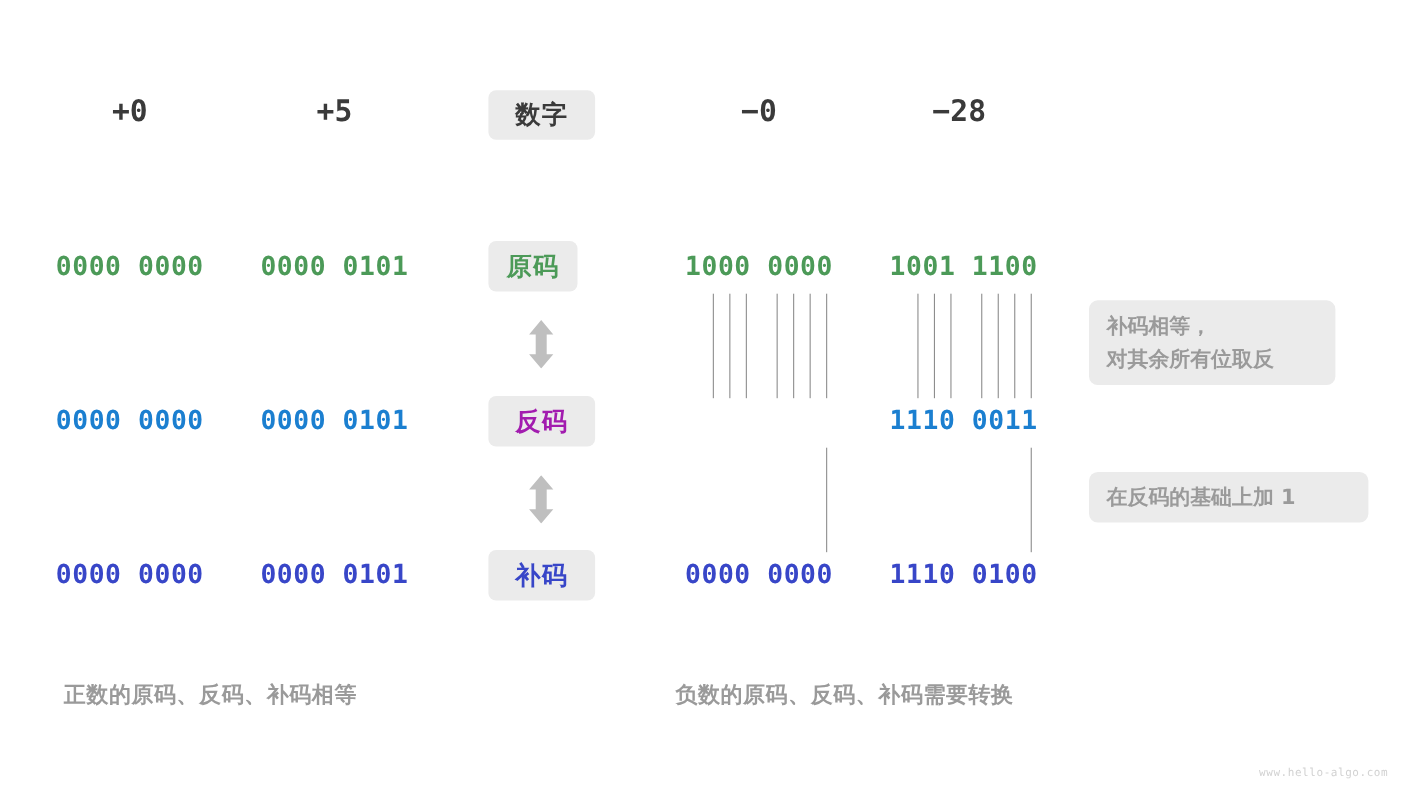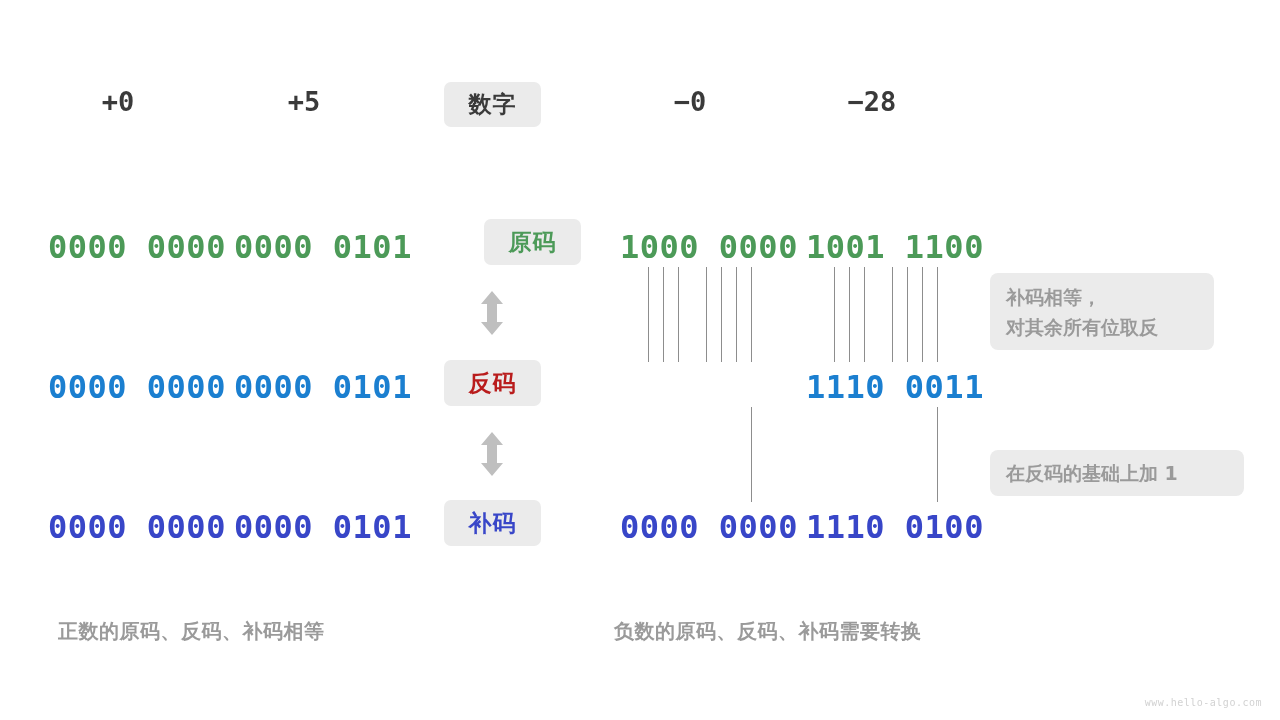--- a/index.html
+++ b/index.html
@@ -46,21 +46,21 @@
     color: #3a3a3a;
     text-align: center;
     white-space: pre;
   }
 
   
   .bits {
     position: absolute;
     font-family: "DejaVu Sans Mono", monospace;
     font-weight: bold;
-    font-size: 32px;
+    font-size: 24px;
     letter-spacing: 0.5px;
     white-space: pre;
     text-align: center;
   }
   .c-green  { color: #4c9a58; }
   .c-blue   { color: #1b7fd0; }
   .c-indigo { color: #3846c8; }
 
   
   .vline {
@@ -127,21 +127,21 @@
   <div class="chip" style="left:444px; top:82px; width:97px; height:45px; color:#3a3a3a;">数字</div>
 
   <div class="headnum" style="left:630px; top:86px; width:120px;">−0</div>
 
   <div class="headnum" style="left:812px; top:86px; width:120px;">−28</div>
 
   <div class="bits c-green" style="left:48px; top:228px; width:140px;">0000 0000</div>
 
   <div class="bits c-green" style="left:234px; top:228px; width:140px;">0000 0101</div>
 
-  <div class="chip" style="left:444px; top:219px; width:97px; height:46px; color:#4c9a58;margin-left:40px;">原码</div>
+  <div class="chip" style="left:444px; top:219px; width:81px; height:46px; color:#4c9a58;">原码</div>
 
   <div class="bits c-green" style="left:620px; top:228px; width:140px;">1000 0000</div>
 
   <div class="bits c-green" style="left:806px; top:228px; width:140px;">1001 1100</div>
 
   <div class="vline" style="left:648px; top:267px; height:95px;"></div>
   <div class="vline" style="left:663px; top:267px; height:95px;"></div>
   <div class="vline" style="left:678px; top:267px; height:95px;"></div>
   <div class="vline" style="left:706px; top:267px; height:95px;"></div>
   <div class="vline" style="left:721px; top:267px; height:95px;"></div>
@@ -162,35 +162,35 @@
     </svg>
   </div>
 
   <div class="note" style="left:990px; top:273px; width:224px; height:77px;">补码相等，
 对其余所有位取反</div>
 
   <div class="bits c-blue" style="left:48px; top:368px; width:140px;">0000 0000</div>
 
   <div class="bits c-blue" style="left:234px; top:368px; width:140px;">0000 0101</div>
 
-  <div class="chip" style="left:444px; top:360px; width:97px; height:46px; color:#b91c1c;">反码</div>
+  <div class="chip" style="left:444px; top:360px; width:97px; height:46px; color:#a21caf;">反码</div>
 
 
   <div class="bits c-blue" style="left:806px; top:368px; width:140px;">1110 0011</div>
 
   <div class="vline" style="left:751px; top:407px; height:95px;"></div>
   <div class="vline" style="left:937px; top:407px; height:95px;"></div>
 
   <div class="dblarrow" style="left:479px; top:432px;">
     <svg width="26" height="44" viewBox="0 0 26 44" xmlns="http://www.w3.org/2000/svg">
       <polygon points="13,0 24,13 18,13 18,31 24,31 13,44 2,31 8,31 8,13 2,13" fill="#bfbfbf"></polygon>
     </svg>
   </div>
 
-  <div class="note" style="left:990px; top:450px; width:254px; height:46px;">在反码的基础上加 1</div>
+  <div class="note" style="left:990px; top:429px; width:254px; height:46px;">在反码的基础上加 1</div>
 
   <div class="bits c-indigo" style="left:48px; top:508px; width:140px;">0000 0000</div>
 
   <div class="bits c-indigo" style="left:234px; top:508px; width:140px;">0000 0101</div>
 
   <div class="chip" style="left:444px; top:500px; width:97px; height:46px; color:#3846c8;">补码</div>
 
   <div class="bits c-indigo" style="left:620px; top:508px; width:140px;">0000 0000</div>
 
   <div class="bits c-indigo" style="left:806px; top:508px; width:140px;">1110 0100</div>

